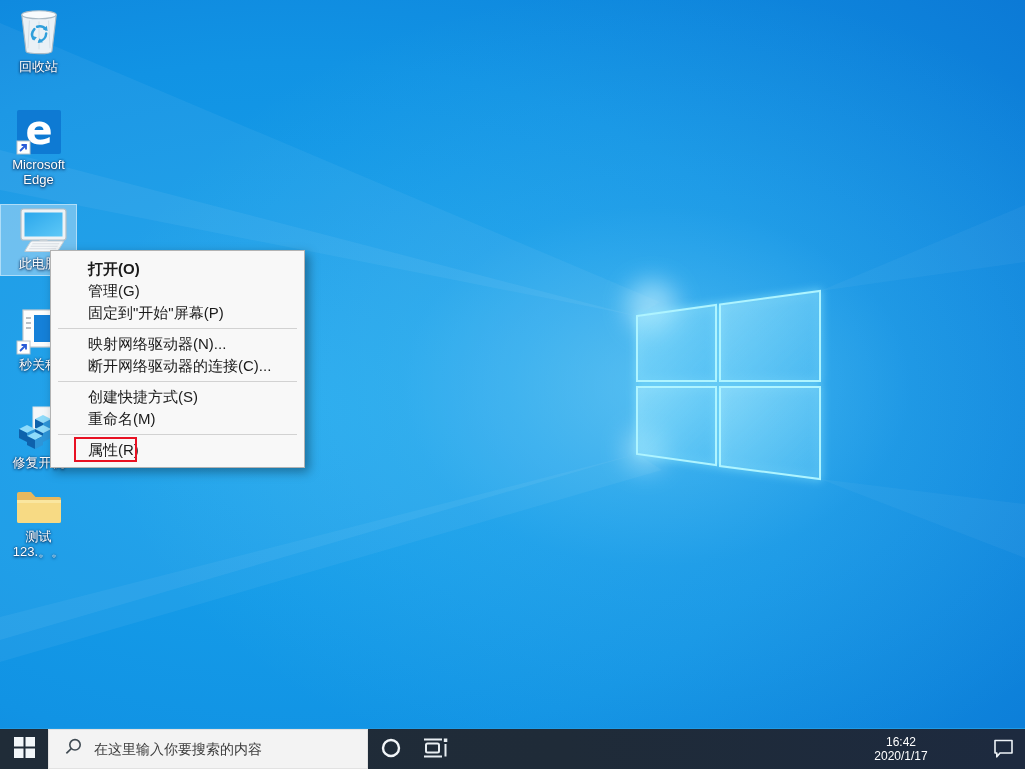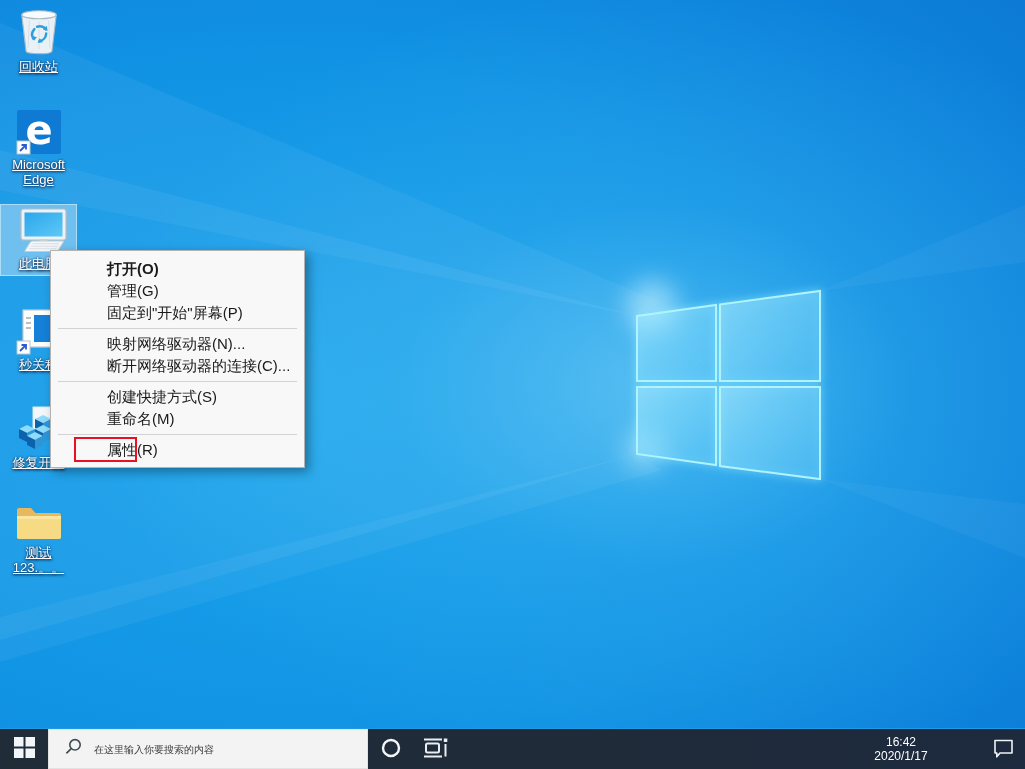--- a/index.html
+++ b/index.html
@@ -19,36 +19,35 @@
   .dicon{
     position:absolute;left:1px;width:75px;
     display:flex;flex-direction:column;align-items:center;
     padding-top:3px;cursor:default;
   }
   .dicon .ic{display:flex;align-items:center;justify-content:center;margin-bottom:2px;}
   .dicon .lbl{
     color:#fff;font-size:13px;line-height:15px;text-align:center;max-width:72px;
     text-shadow:0 1px 3px rgba(0,20,60,.9),0 0 2px rgba(0,20,60,.7);
     word-break:break-word;
-    text-decoration:underline;
   }
   .dicon.sel{
     background:rgba(190,225,248,.5);
     outline:1px solid rgba(235,248,255,.7);
     padding-bottom:4px;
   }
   
   .ctx{
     position:absolute;left:50px;top:250px;width:255px;box-sizing:border-box;
     background:#f8f8f8;border:1px solid #b3b3b3;
     box-shadow:4px 4px 10px rgba(0,0,0,.35);
     padding:7px 0 6px;z-index:20;
   }
   .mi{
-    position:relative;height:22px;line-height:22px;padding-left:56px;
+    position:relative;height:22px;line-height:22px;padding-left:37px;
     font-size:15px;color:#1a1a1a;white-space:nowrap;cursor:default;
   }
   .mi.bold{font-weight:bold;}
   .sep{border-top:1px solid #d2d2d2;margin:4px 7px;height:0;}
   .redbox{
     position:absolute;left:23px;top:-2px;width:63px;height:25px;
     border:2px solid #e81123;box-sizing:border-box;pointer-events:none;
   }
   
   .taskbar{
@@ -58,21 +57,21 @@
     display:flex;align-items:stretch;z-index:30;
   }
   .taskbar button{background:none;border:none;padding:0;margin:0;cursor:pointer;}
   .start{width:48px;display:flex;align-items:center;justify-content:center;}
   .search{
     width:320px;box-sizing:border-box;display:flex;align-items:center;
     background:#f3f3f3;border:1px solid #e2e2e2;padding-left:14px;
   }
   .search input{
     flex:1;border:none;background:transparent;outline:none;
-    font-size:10px;color:#333;margin-left:9px;
+    font-size:14px;color:#333;margin-left:9px;
     font-family:"Liberation Sans","DejaVu Sans",sans-serif;
   }
   .search input::placeholder{color:#3c3c3c;opacity:1;}
   .tbtn{width:45px;display:flex;align-items:center;justify-content:center;}
   .tray{margin-left:auto;display:flex;align-items:center;gap:30px;}
   .clock{
     width:100px;text-align:center;color:#fff;font-size:12px;line-height:14.5px;
     cursor:default;
   }
   .ac-btn{width:44px;margin-right:6px;display:flex;align-items:center;justify-content:center;}
@@ -220,21 +219,21 @@
             <polygon points="12,31 20,27 28,31 20,35" fill="#8edbfa"></polygon>
             <polygon points="12,31 20,35 20,44 12,40" fill="#0e62ac"></polygon>
             <polygon points="20,35 28,31 28,40 20,44" fill="#2d95d8"></polygon>
           </g>
         </g>
       </svg>
     </span>
     <span class="lbl">修复开机</span>
   </div>
 
-  <div class="dicon" style="top:500px">
+  <div class="dicon" style="top:484px">
     <span class="ic">
       <svg width="48" height="40" viewBox="0 0 48 40">
         <path d="M2,7 a2,2 0 0 1 2,-2 h12 l4.5,5 h23.5 a2,2 0 0 1 2,2 v22 a2,2 0 0 1 -2,2 h-40 a2,2 0 0 1 -2,-2 Z" fill="#e7b85e"></path>
         <path d="M2,13 h44 v21 a2,2 0 0 1 -2,2 h-40 a2,2 0 0 1 -2,-2 Z" fill="#f7da84"></path>
         <rect x="2" y="13" width="44" height="3" fill="#fae9a6" opacity="0.8"></rect>
       </svg>
     </span>
     <span class="lbl">测试123.。。</span>
   </div>
 

